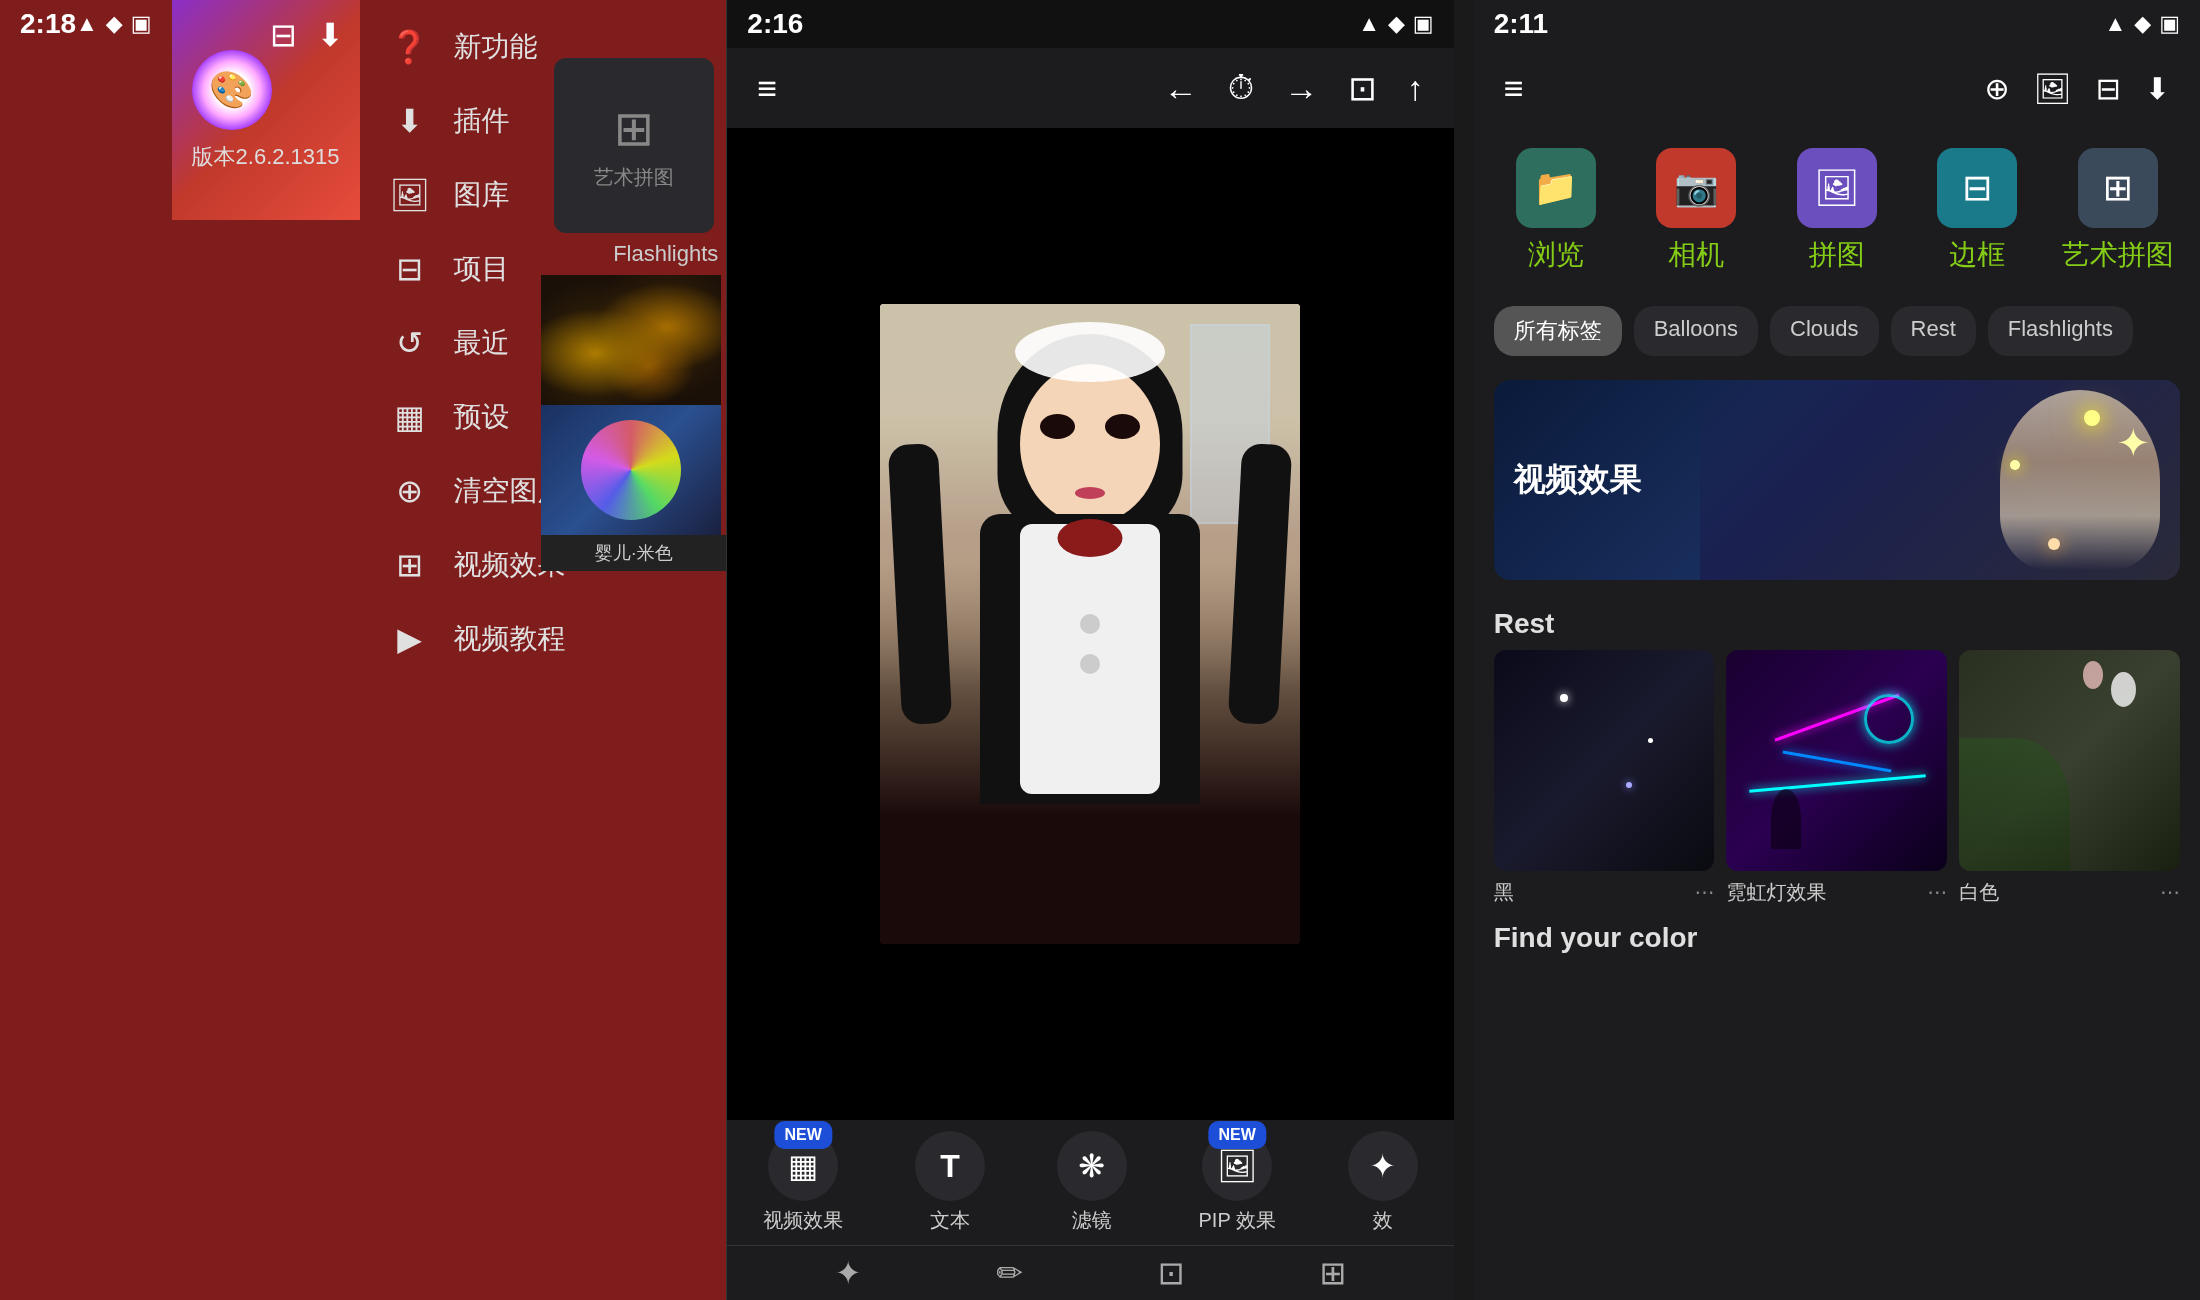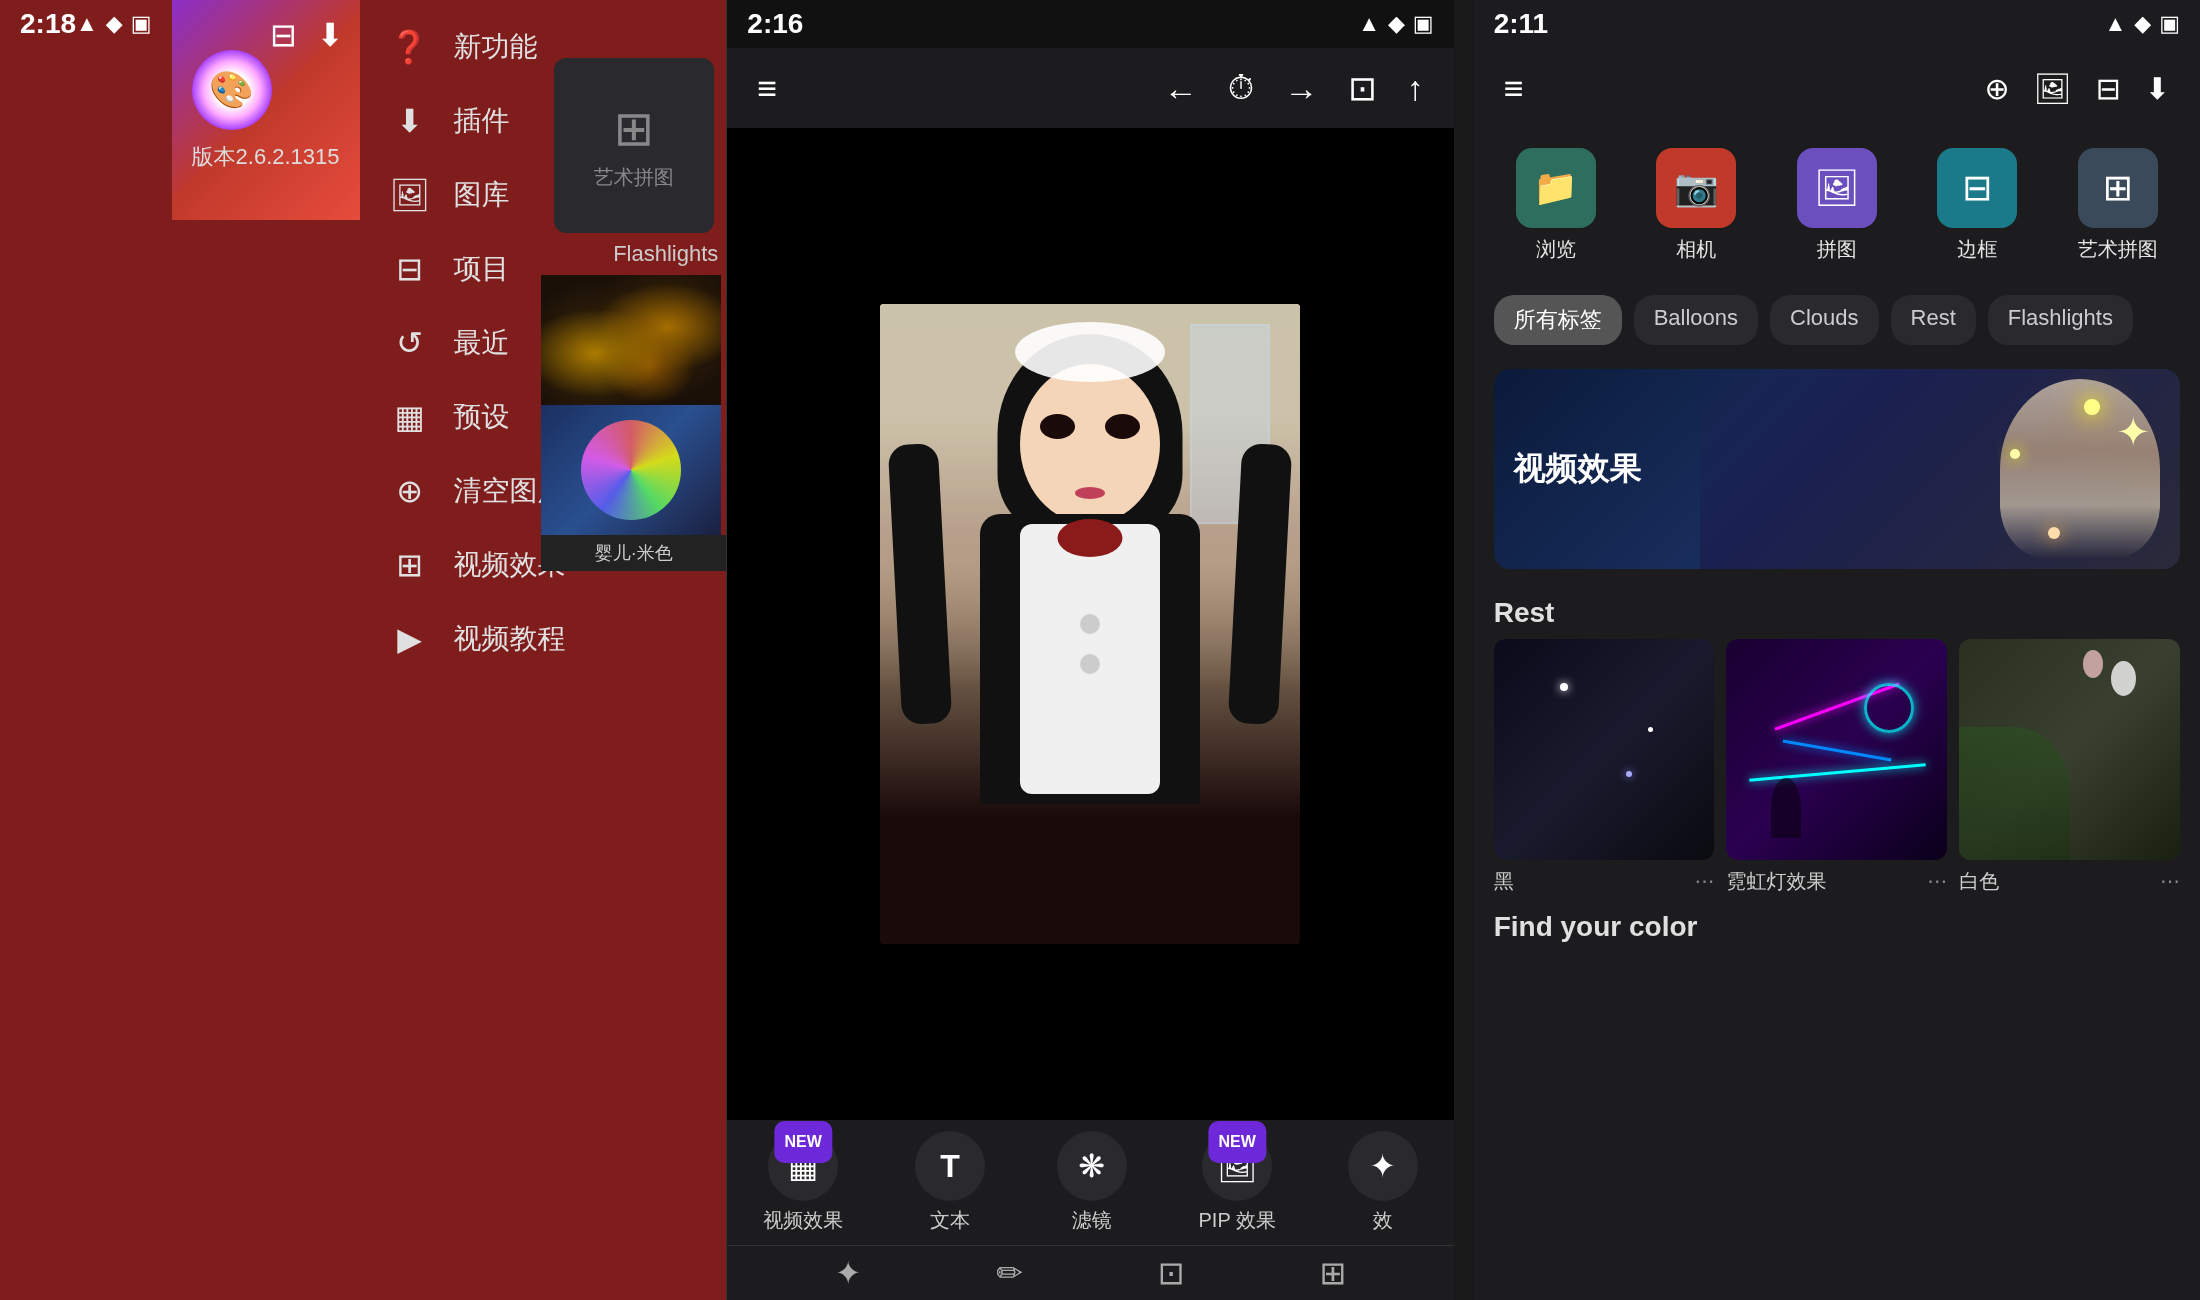--- a/index.html
+++ b/index.html
@@ -192,24 +192,24 @@
     }
     .p2-tool-label {
       font-size: 20px;
       color: #ccc;
     }
     .new-badge {
       position: absolute;
       top: -10px;
       left: 50%;
       transform: translateX(-50%);
-      background: #6d28d9;
+      background: #1d4ed8;
       color: #fff;
       font-size: 16px;
-      padding: 12px 10px;
+      padding: 5px 10px;
       border-radius: 10px;
       font-weight: 700;
     }
     .p2-secondary-tools {
       display: flex;
       justify-content: space-around;
       align-items: center;
       padding: 8px 40px;
       border-top: 1px solid #333;
     }
@@ -258,22 +258,22 @@
       width: 80px;
       height: 80px;
       border-radius: 16px;
       display: flex;
       align-items: center;
       justify-content: center;
       font-size: 36px;
       color: #fff;
     }
     .quick-label {
-      color: #e5e5e5;
-      font-size: 20px;
+      color: #84cc16;
+      font-size: 28px;
     }
 
     
     .tags-row {
       display: flex;
       gap: 12px;
       padding: 12px 20px;
       flex-wrap: nowrap;
       overflow: hidden;
     }

